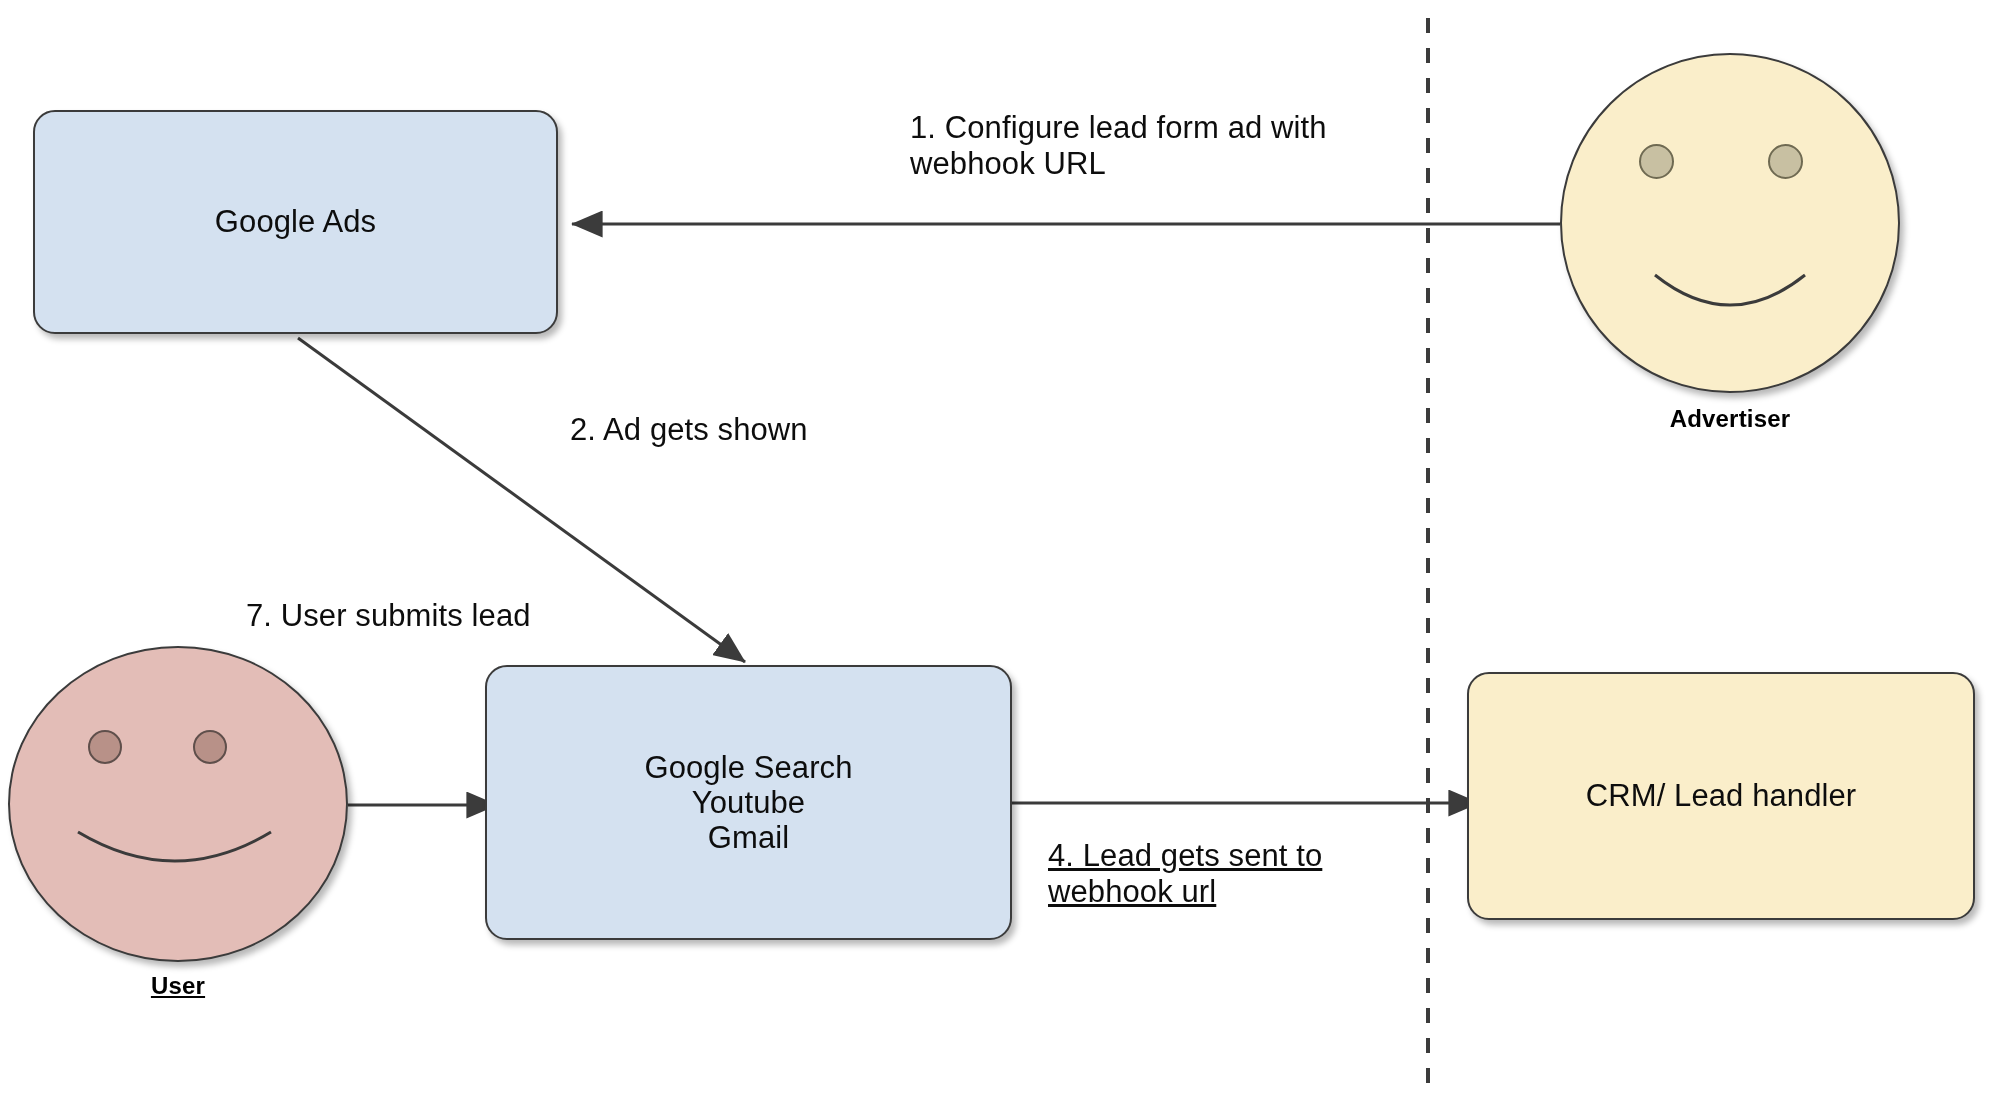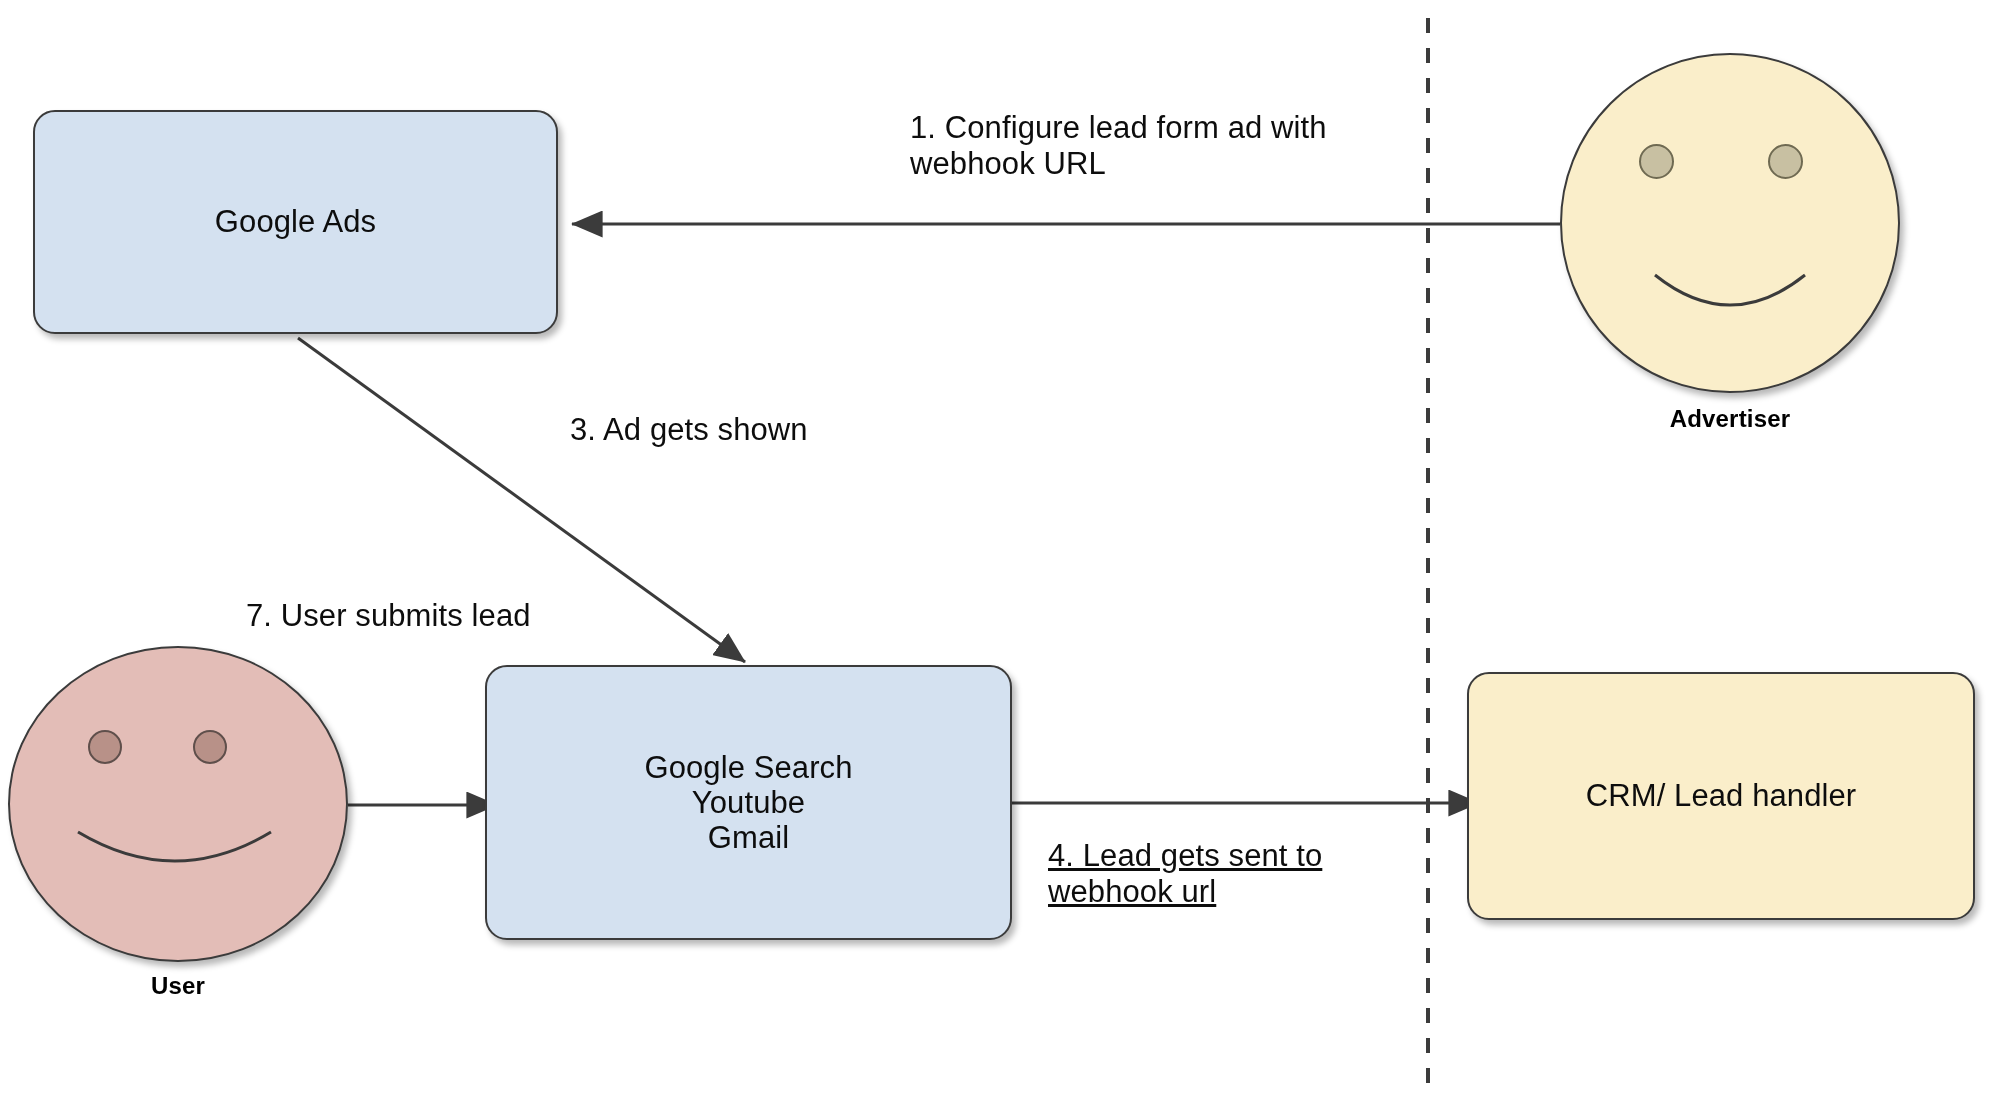--- a/index.html
+++ b/index.html
@@ -128,21 +128,21 @@
     background: #e3bdb7;
   }
   #actor-user .eye {
     width: 34px;
     height: 34px;
     background: #b89188;
     border-color: #5f4f4b;
   }
   #actor-user .eye.left  { left: 80px;  top: 84px; }
   #actor-user .eye.right { left: 185px; top: 84px; }
-  #actor-user .actor-caption { top: 326px; }
+  #actor-user .actor-caption { top: 326px; text-decoration: underline; }
 
   .edge-label {
     position: absolute;
     color: #0d0d0d;
     font-size: 31px;
     line-height: 1.16;
     letter-spacing: 0.1px;
     white-space: pre-line;
   }
   #label-step-1 { left: 898px;  top: 110px; margin-left: 12px; }
@@ -213,20 +213,20 @@
     <div class="eye right"></div>
     <svg class="mouth" width="340" height="316">
       <path d="M70,186 Q167,244 263,186" fill="none" stroke="#3b3b3b" stroke-width="3"></path>
     </svg>
     <div class="actor-caption">User</div>
   </div>
 
   <div class="edge-label" id="label-step-1">1.  Configure lead form ad with
 webhook URL</div>
 
-  <div class="edge-label" id="label-step-2">3.  Ad gets shown</div>
+  <div class="edge-label" id="label-step-2">2.  Ad gets shown</div>
 
   <div class="edge-label" id="label-step-3">7.  User submits lead</div>
 
   <div class="edge-label" id="label-step-4">4.  Lead gets sent to
 webhook url</div>
 
 </div>
 
 </body></html>

